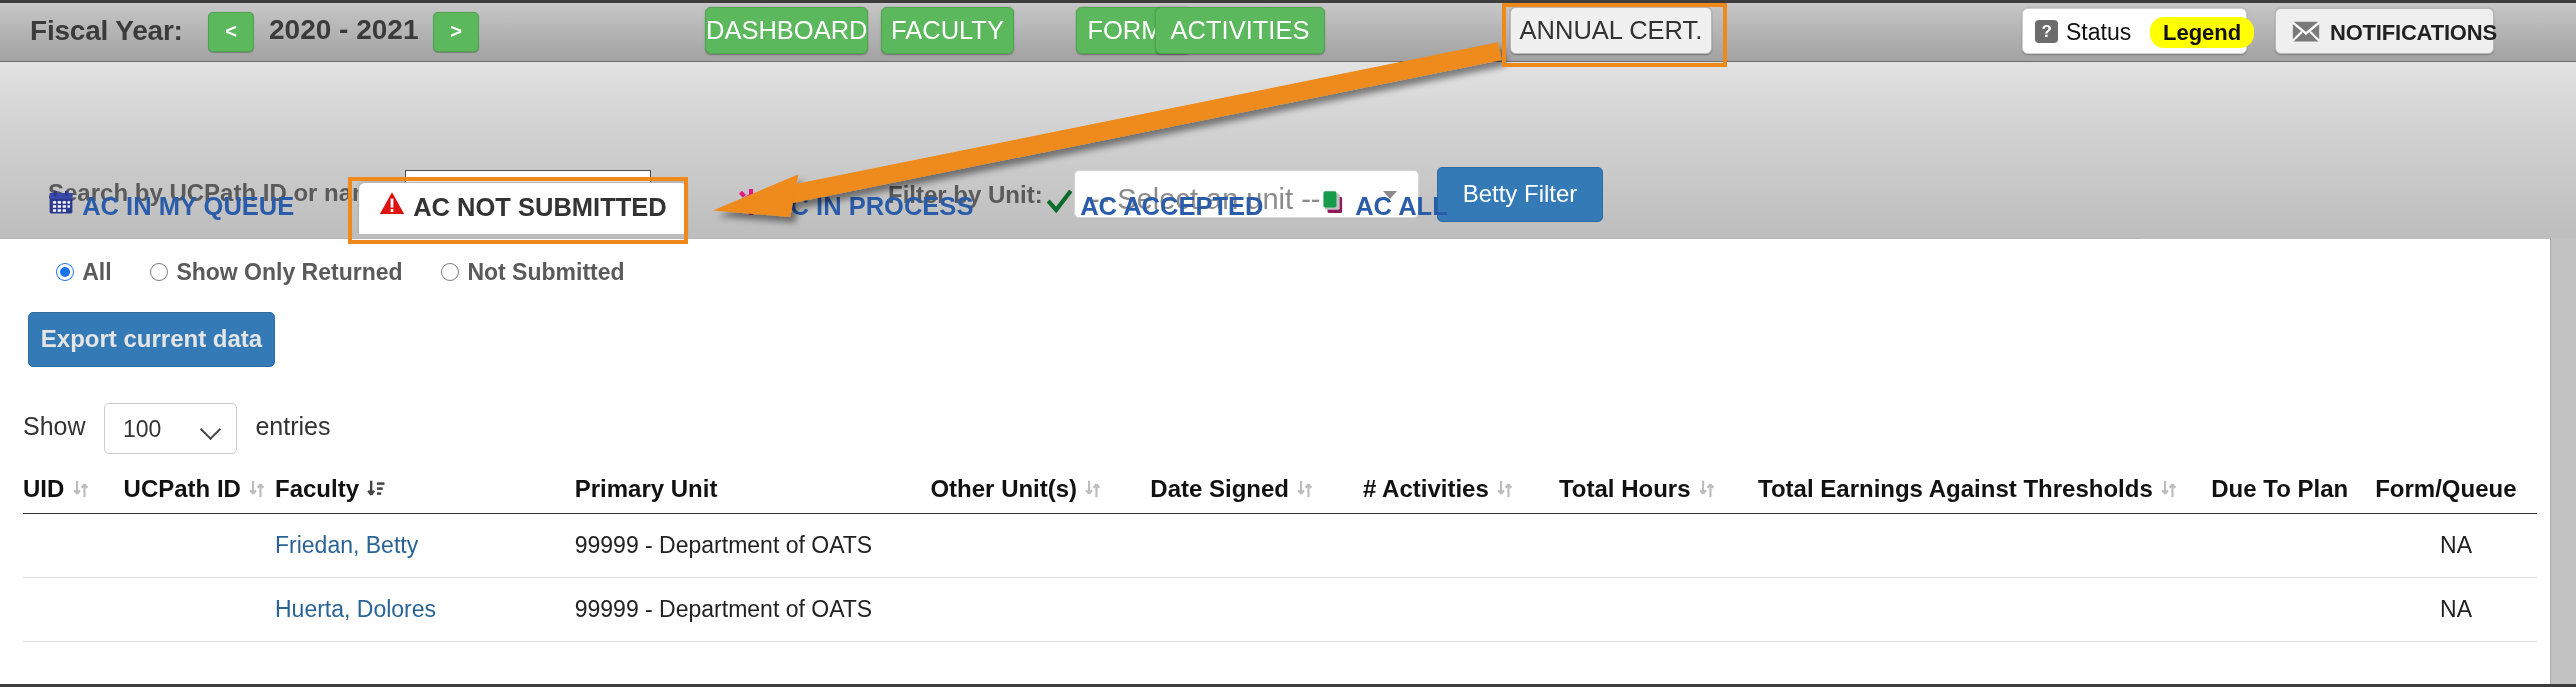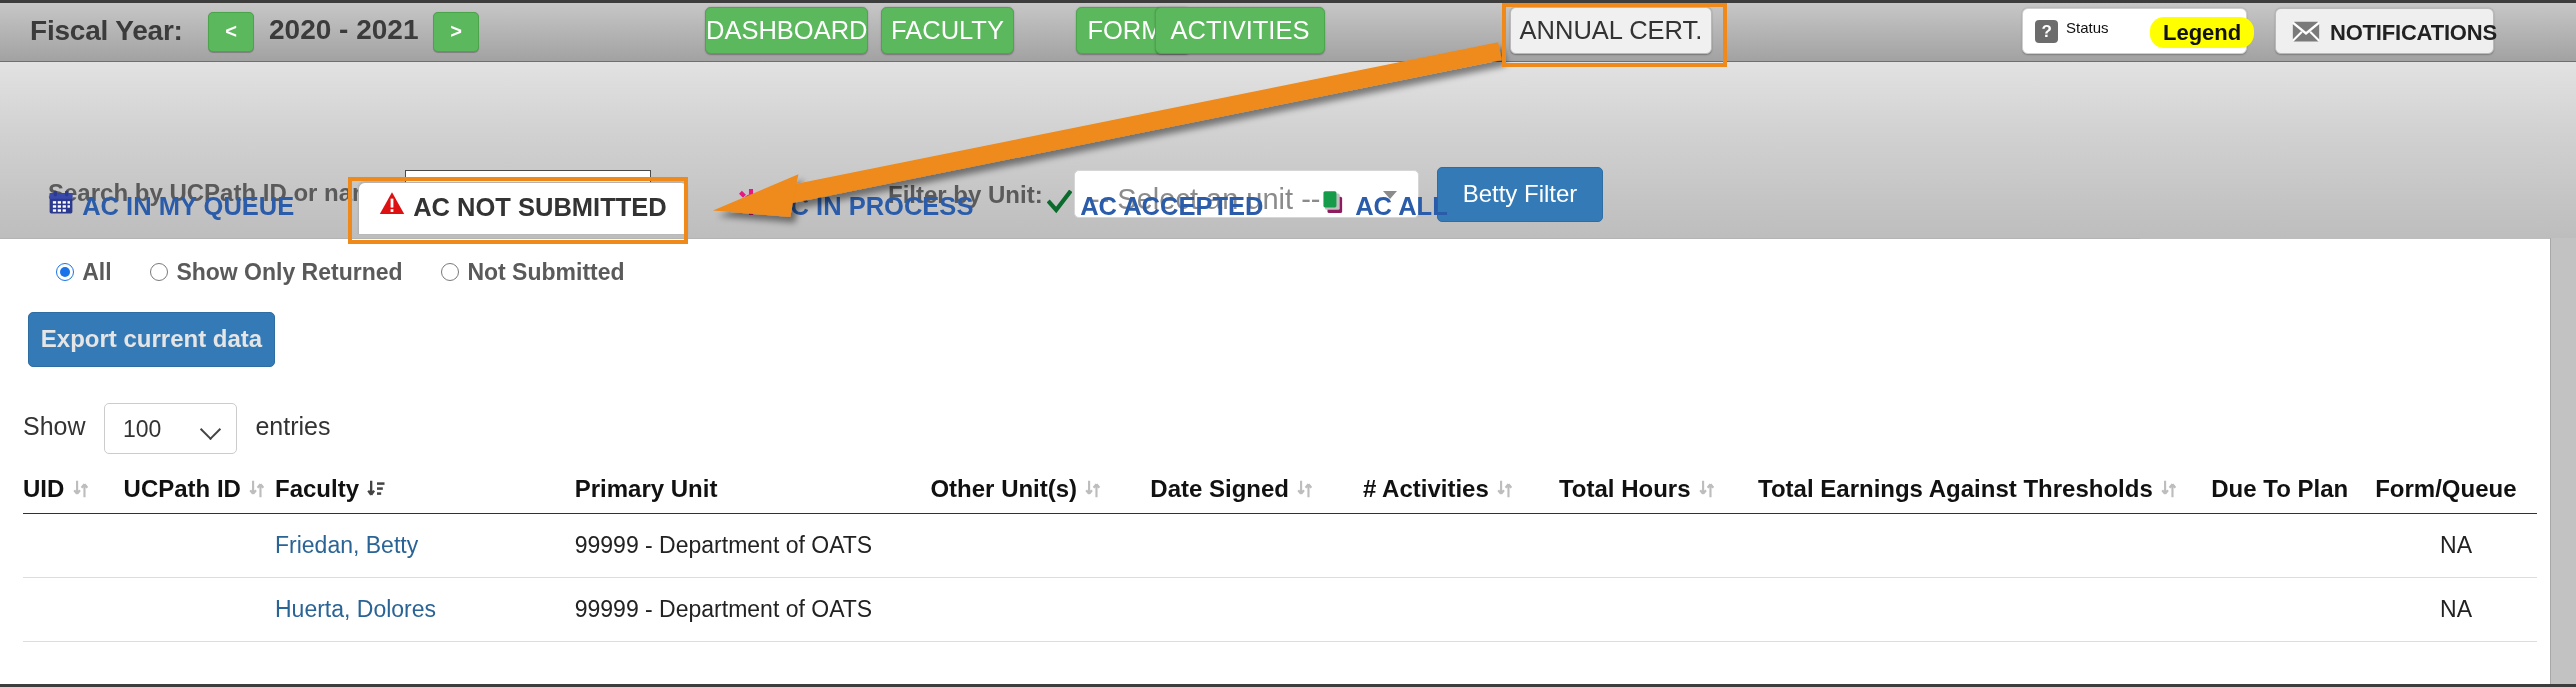--- a/index.html
+++ b/index.html
@@ -54,21 +54,21 @@
     position:absolute;left:2022px;top:8.2px;width:223px;height:44px;
     background:#fff;border:0.8px solid #cfcfcf;border-radius:5.8px;
     box-shadow:0 0.8px 1.6px rgba(0,0,0,.25);
     cursor:pointer;
   }
   .qmark{
     position:absolute;left:12.3px;top:10.7px;width:23px;height:23px;
     background:#6c6c6c;border-radius:4.1px;color:#fff;
     font-size:17px;font-weight:bold;line-height:23px;text-align:center;
   }
-  .status-txt{position:absolute;left:43px;top:10px;font-size:15px;color:#111;}
+  .status-txt{position:absolute;left:43px;top:10px;font-size:23px;color:#111;}
   .legend-pill{
     position:absolute;left:127px;top:8.2px;
     background:#ffff00;border-radius:14px;padding:2.5px 13px;
     font-size:22px;font-weight:bold;color:#111;
   }
 
   .notifbtn{
     position:absolute;left:2275px;top:8.2px;width:217px;height:44px;
     background:#efefef;border:0.8px solid #b9b9b9;border-radius:5.8px;
     box-shadow:0 0.8px 1.6px rgba(0,0,0,.25);

